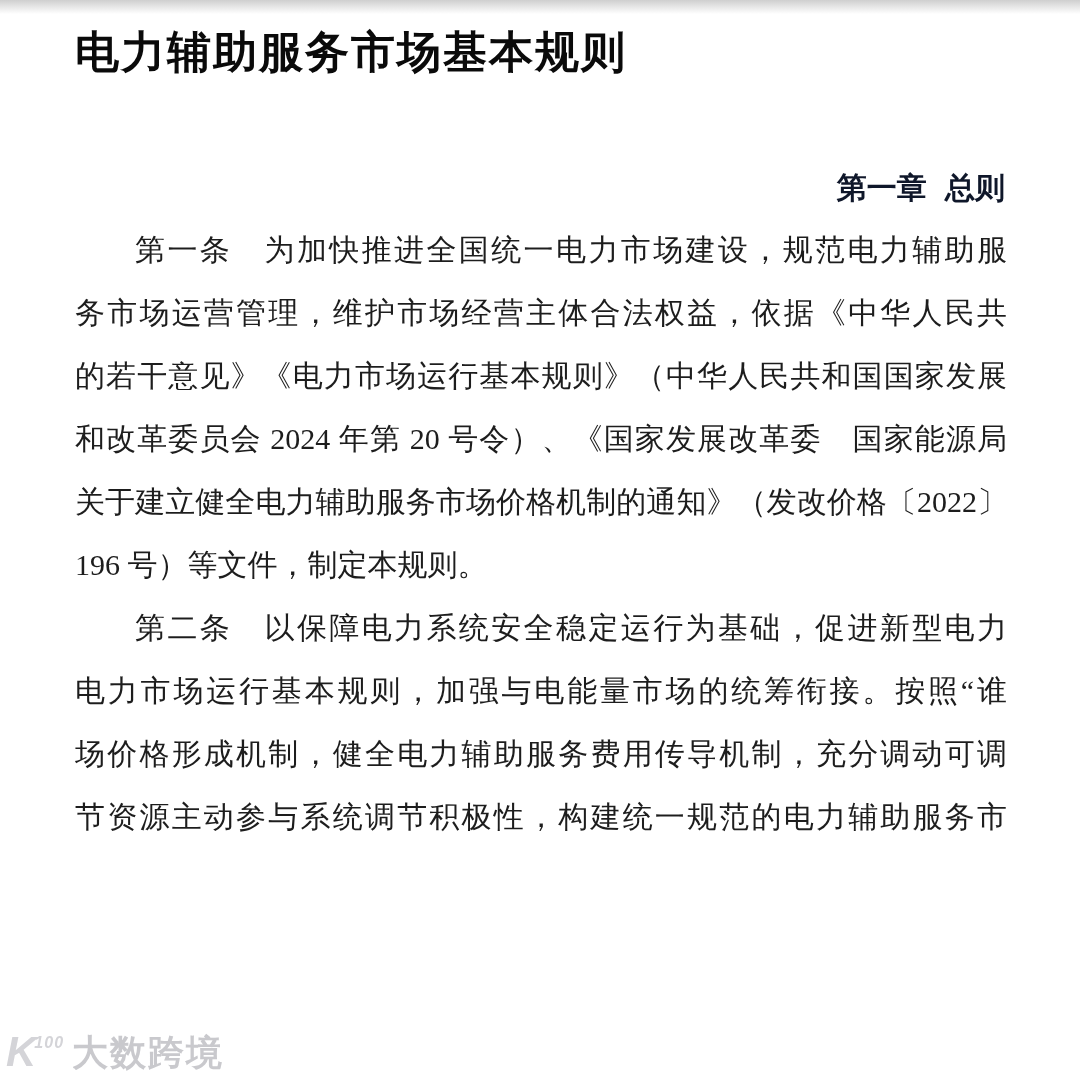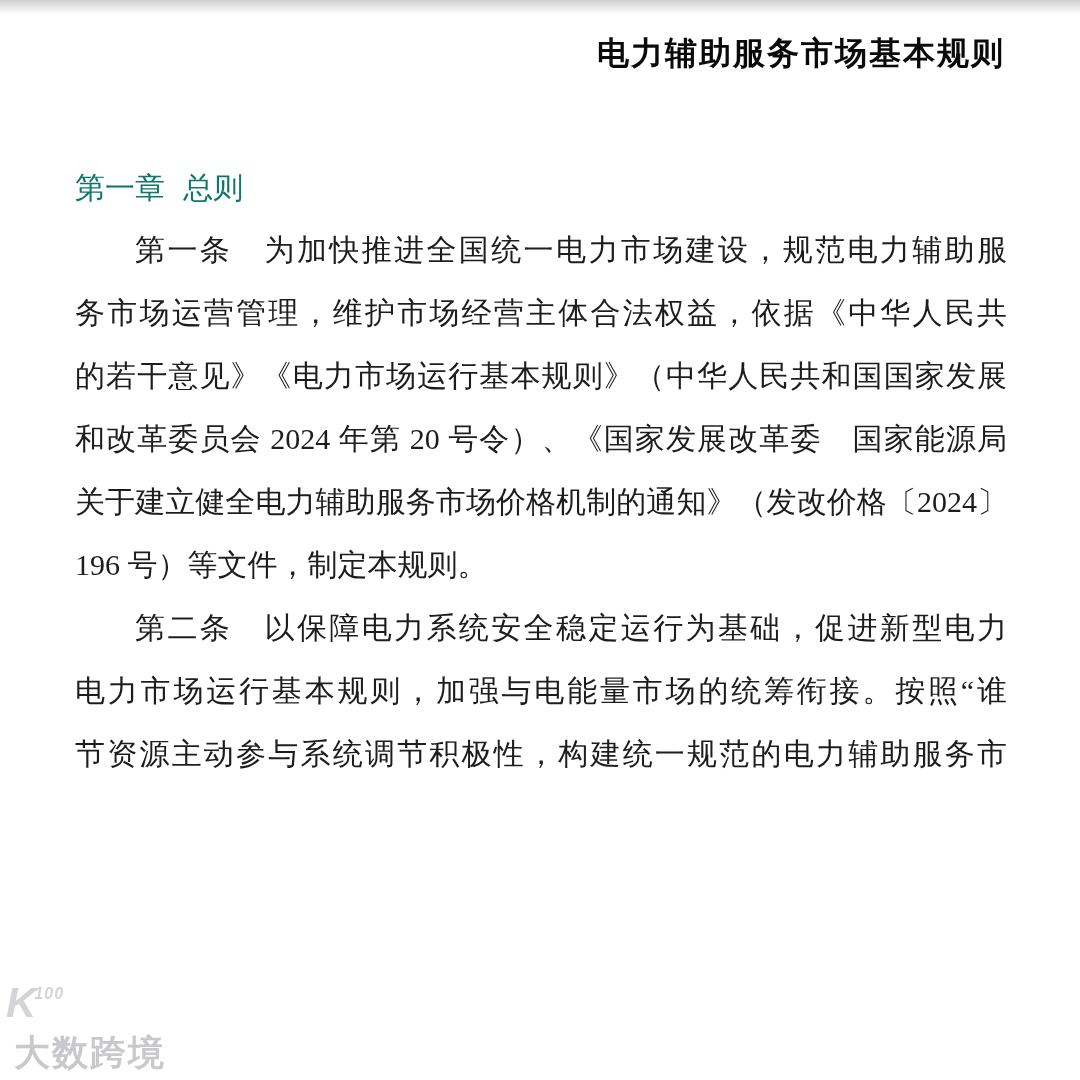--- a/index.html
+++ b/index.html
@@ -14,35 +14,35 @@
   .top-shade {
     position: absolute;
     top: 0; left: 0; right: 0;
     height: 14px;
     background: linear-gradient(#cfcfcf, rgba(255,255,255,0));
   }
   .doc-title {
     margin: 0;
     padding: 28px 75px 0 75px;
     line-height: 50px;
-    text-align: right;
-    font-size: 32px;
+    text-align: left;
+    font-size: 44px;
     font-weight: bold;
     letter-spacing: 2px;
     color: #0a0a0a;
     font-family: "Liberation Serif", serif;
   }
   .chapter-heading {
     margin: 92px 75px 0 75px;
     line-height: 36px;
-    text-align: left;
+    text-align: right;
     font-size: 30px;
-    font-weight: normal;
+    font-weight: bold;
     word-spacing: 10px;
-    color: #0f766e;
+    color: #0f172a;
     font-family: "Liberation Sans", sans-serif;
   }
   .doc-body {
     position: relative;
     z-index: 2;
     margin: 12px 73px 0 75px;
     font-size: 30px;
     line-height: 63px;
     color: #1d1d1d;
     font-family: "Liberation Serif", serif;
@@ -58,21 +58,20 @@
   .body-line.para-end { text-align-last: left; }
   .watermark {
     position: absolute;
     left: 6px;
     bottom: 2px;
     z-index: 1;
     display: flex;
     align-items: flex-start;
     font-family: "Liberation Sans", sans-serif;
     user-select: none;
-    flex-direction: column;
   }
   .wm-logo {
     font-size: 42px;
     line-height: 40px;
     font-weight: bold;
     font-style: italic;
     color: #d4d4d8;
     letter-spacing: -2px;
   }
   .wm-logo-sup {
@@ -101,24 +100,25 @@
 
   <h1 class="doc-title">电力辅助服务市场基本规则</h1>
 
   <h2 class="chapter-heading">第一章 总则</h2>
 
   <div class="doc-body">
     <div class="body-line indent">第一条　为加快推进全国统一电力市场建设，规范电力辅助服</div>
     <div class="body-line">务市场运营管理，维护市场经营主体合法权益，依据《中华人民共</div>
     <div class="body-line">的若干意见》《电力市场运行基本规则》（中华人民共和国国家发展</div>
     <div class="body-line">和改革委员会 2024 年第 20 号令）、《国家发展改革委　国家能源局</div>
-    <div class="body-line">关于建立健全电力辅助服务市场价格机制的通知》（发改价格〔2024〕</div>
+    <div class="body-line">关于建立健全电力辅助服务市场价格机制的通知》（发改价格〔2022〕</div>
     <div class="body-line para-end">196 号）等文件，制定本规则。</div>
     <div class="body-line indent">第二条　以保障电力系统安全稳定运行为基础，促进新型电力</div>
     <div class="body-line">电力市场运行基本规则，加强与电能量市场的统筹衔接。按照“谁</div>
+    <div class="body-line">场价格形成机制，健全电力辅助服务费用传导机制，充分调动可调</div>
     <div class="body-line">节资源主动参与系统调节积极性，构建统一规范的电力辅助服务市</div>
   </div>
 
   <div class="watermark">
     <span class="wm-logo"><span>K</span><sup class="wm-logo-sup">100</sup></span>
     <span class="wm-label">大数跨境</span>
   </div>
 
 </div>
 

